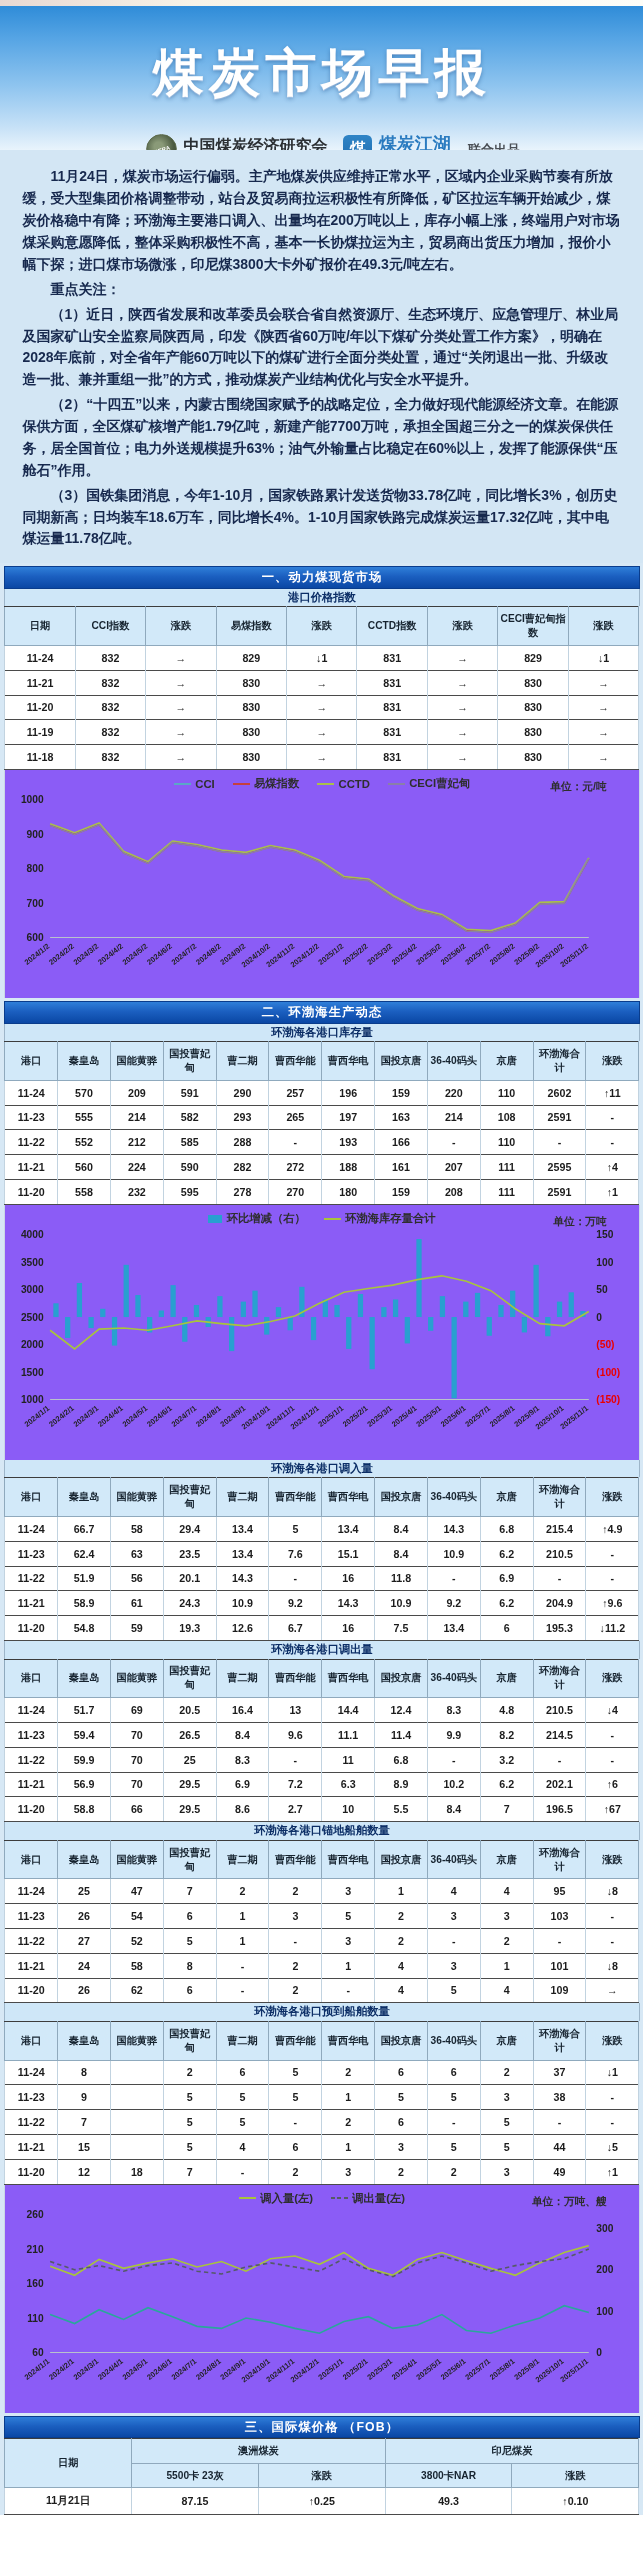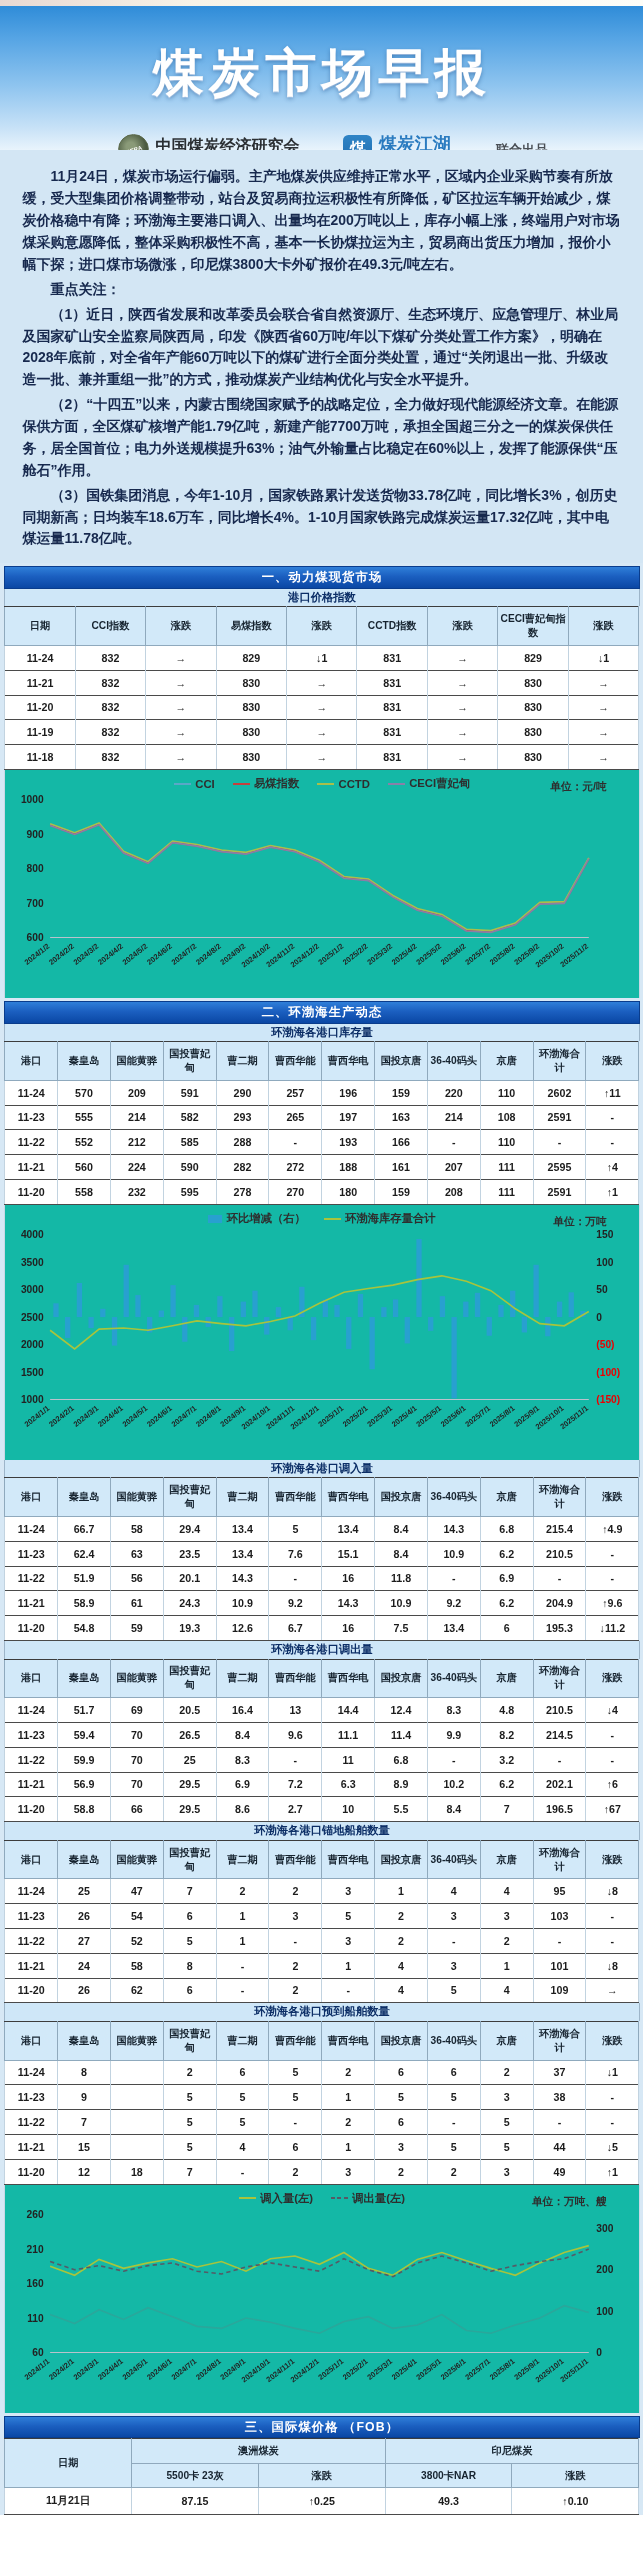--- a/index.html
+++ b/index.html
@@ -1,21 +1,21 @@
 <!DOCTYPE html>
 <html style="font-size:8.6px"><head>
 <meta charset="utf-8">
 <style>
   html,body{margin:0;padding:0;background:#ffffff;}
   .page{width:644px;margin:0 auto;background:#d7e8f5;font-family:"Liberation Sans","DejaVu Sans",sans-serif;}
   
   .topstrip{height:6.4px;background:linear-gradient(90deg,#e8d8d2 0%,#f7f3e8 30%,#fdfdf8 100%);}
   .banner{height:144px;background:linear-gradient(180deg,#2f8cd8 0%,#55a4e4 22%,#8ec4ef 55%,#c8e2f7 85%,#e9f4fc 100%);position:relative;overflow:hidden;}
   .banner-title{text-align:center;padding-top:33px;font-size:51px;font-weight:800;color:#ffffff;letter-spacing:5.4px;text-shadow:0 2.1px 4.3px rgba(20,70,130,.45),0 0.5px 0 #cfe6ff;}
-  .logo-row{display:flex;align-items:center;justify-content:center;gap:41px;margin-top:26px;padding-left:22px;}
+  .logo-row{display:flex;align-items:center;justify-content:center;gap:13px;margin-top:26px;padding-left:22px;}
   .org{display:flex;align-items:center;gap:6.4px;}
   .org1-badge{width:29px;height:29px;border-radius:50%;background:radial-gradient(circle at 40% 40%,#8a9a78 18%,#4d5c42 60%,#39452f 100%);border:1.6px solid #5d6b4d;position:relative;flex:0 0 auto;}
   .org1-badge:after{content:"CERA";position:absolute;left:50%;top:52%;transform:translate(-50%,-50%) rotate(-18deg);color:#fff;font-size:5.9px;font-weight:700;}
   .org-names .cn{font-size:16px;font-weight:800;color:#2b2f33;line-height:1.1;}
   .org-names .en{font-size:7px;font-weight:600;color:#3c434a;margin-top:1.6px;}
   .org2-badge{width:29px;height:29px;border-radius:5.4px;background:linear-gradient(180deg,#2f84c6,#1f6cae);color:#fff;font-size:16px;font-weight:800;display:flex;align-items:center;justify-content:center;flex:0 0 auto;}
   .org-names .cn2{font-size:18px;font-weight:800;color:#2a7bc0;line-height:1.05;text-align:right;}
   .org-names .en2{font-size:7.5px;font-weight:700;color:#7fa2c2;letter-spacing:0.5px;margin-top:1.1px;}
   .joint{font-size:13px;font-weight:700;color:#4a4f55;margin-left:4.3px;}
   
@@ -24,21 +24,21 @@
   
   .secbar{margin:3.2px 4.3px 0;height:20.4px;line-height:20.4px;text-align:center;font-size:12.3px;font-weight:800;color:#fff;background:linear-gradient(180deg,#2f7fd9 0%,#1b5fc0 45%,#0a47a4 100%);border:0.5px solid #093c8c;letter-spacing:1.1px;}
   .subbar{margin:0 4.3px;height:17.7px;line-height:17.7px;text-align:center;font-size:11.3px;font-weight:800;color:#0c2e66;background:#cfe7f8;border-left:0.5px solid #9db5c9;border-right:0.5px solid #9db5c9;}
   
   table.rpt{margin:0 4.3px;width:635px;border-collapse:collapse;background:#fff;table-layout:fixed;}
   table.rpt th{background:#d2e9f9;font-size:10.2px;font-weight:800;color:#16232f;padding:4.8px 1.1px;border:0.5px solid #8fa9bd;border-top:1.1px solid #3c3c3c;text-align:center;}
   table.rpt td{font-size:10.7px;font-weight:700;color:#1c1c1c;padding:5.9px 1.1px;text-align:center;border-left:0.5px solid #c2d3e0;border-right:0.5px solid #c2d3e0;border-top:1.1px solid #4a4a4a;background:#fff;}
   table.rpt tr:last-child td{border-bottom:1.1px solid #4a4a4a;}
   td.up{color:#ea0000;} td.down{color:#00a24d;} td.flat{color:#3a3acc;} td.dash{color:#ea0000;}
   
-  .chart{margin:0 4.3px;background:#14b8a6;border-left:0.5px solid #c9d8e6;border-right:0.5px solid #c9d8e6;padding:6.4px 2.1px 0;position:relative;}
+  .chart{margin:0 4.3px;background:#8b5cf6;border-left:0.5px solid #c9d8e6;border-right:0.5px solid #c9d8e6;padding:6.4px 2.1px 0;position:relative;}
   .legend{display:flex;justify-content:center;gap:18px;font-size:11.3px;font-weight:800;color:#2e2e2e;align-items:center;}
   .lg-item{display:flex;align-items:center;gap:4.3px;}
   .unit{position:absolute;right:32px;top:10px;font-size:10.7px;font-weight:800;color:#2e2e2e;}
   .tick{font-size:19px;font-weight:700;fill:#222;} .tick.neg{fill:#ea0000;}
   .xlab{font-size:14px;font-weight:700;fill:#222;}
 </style>
 </head>
 <body>
 
 <div class="page">

